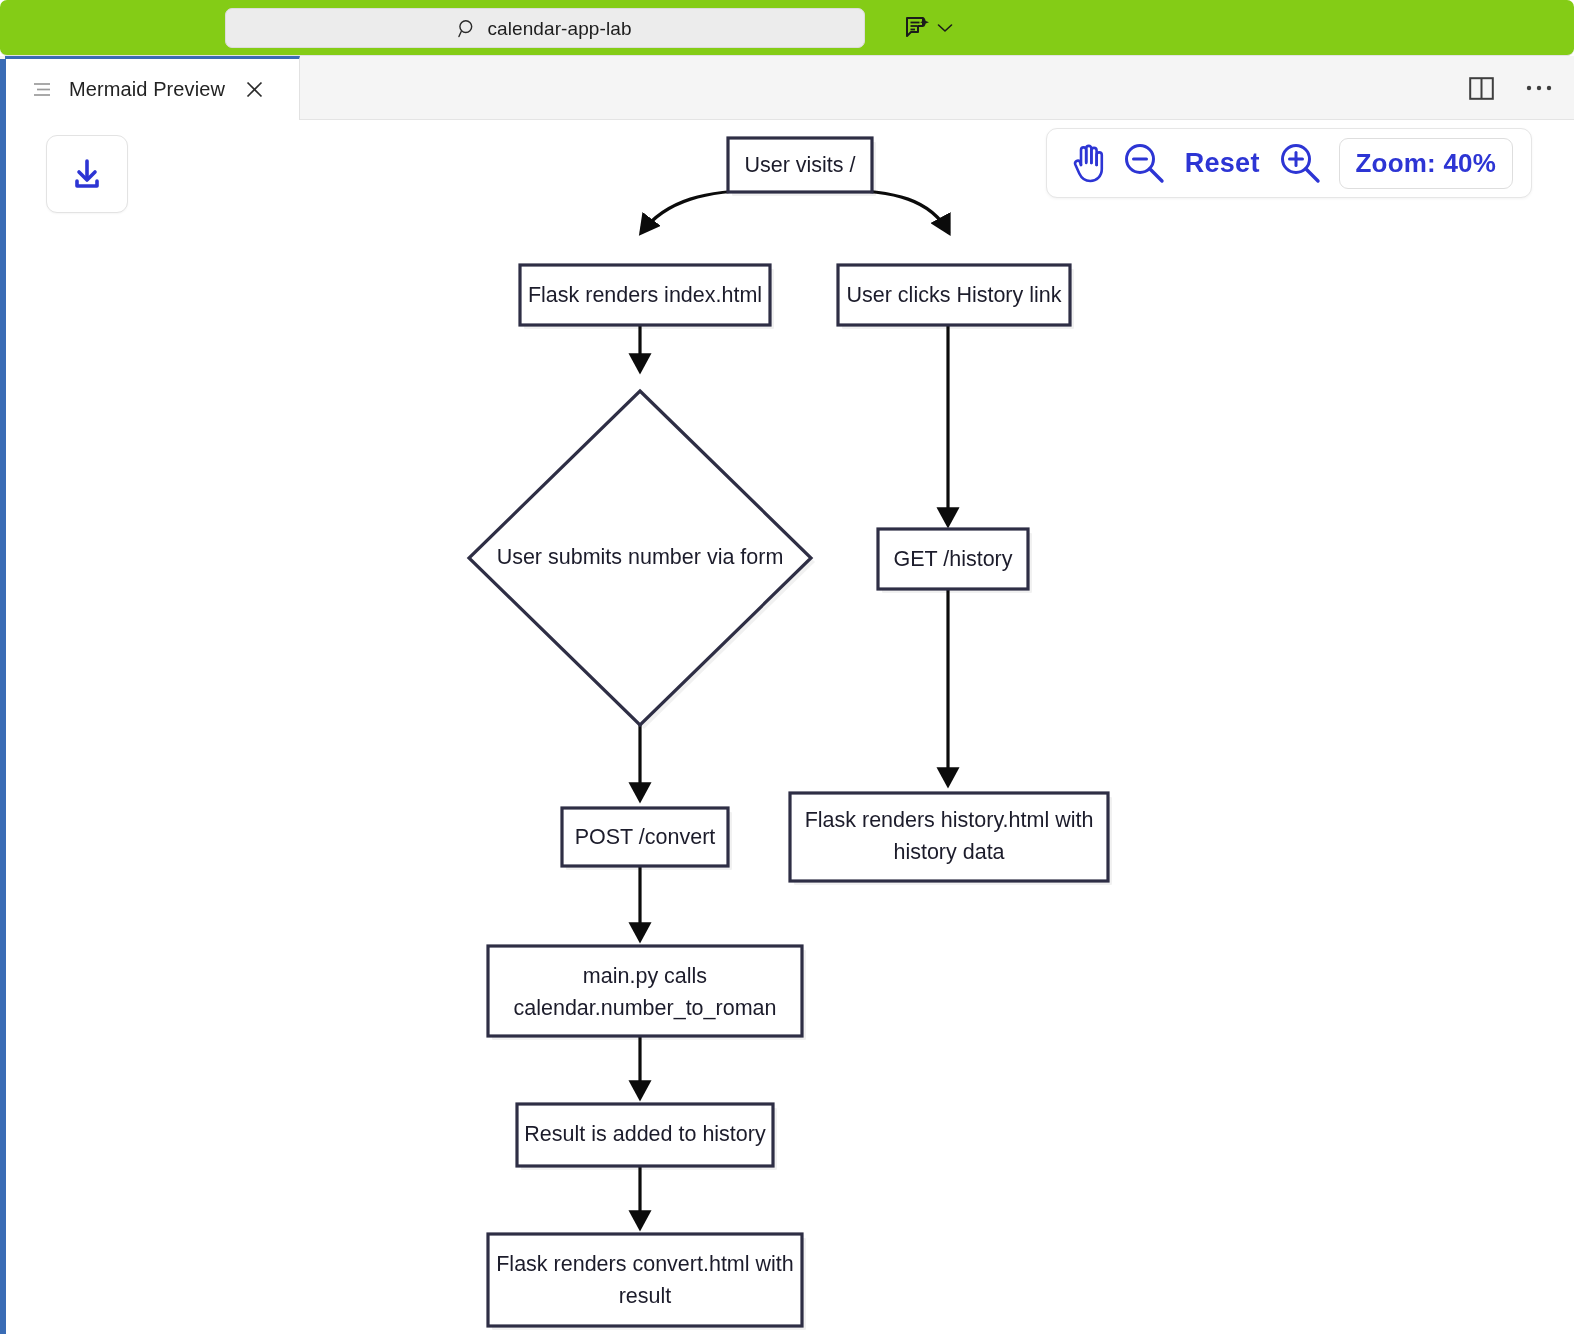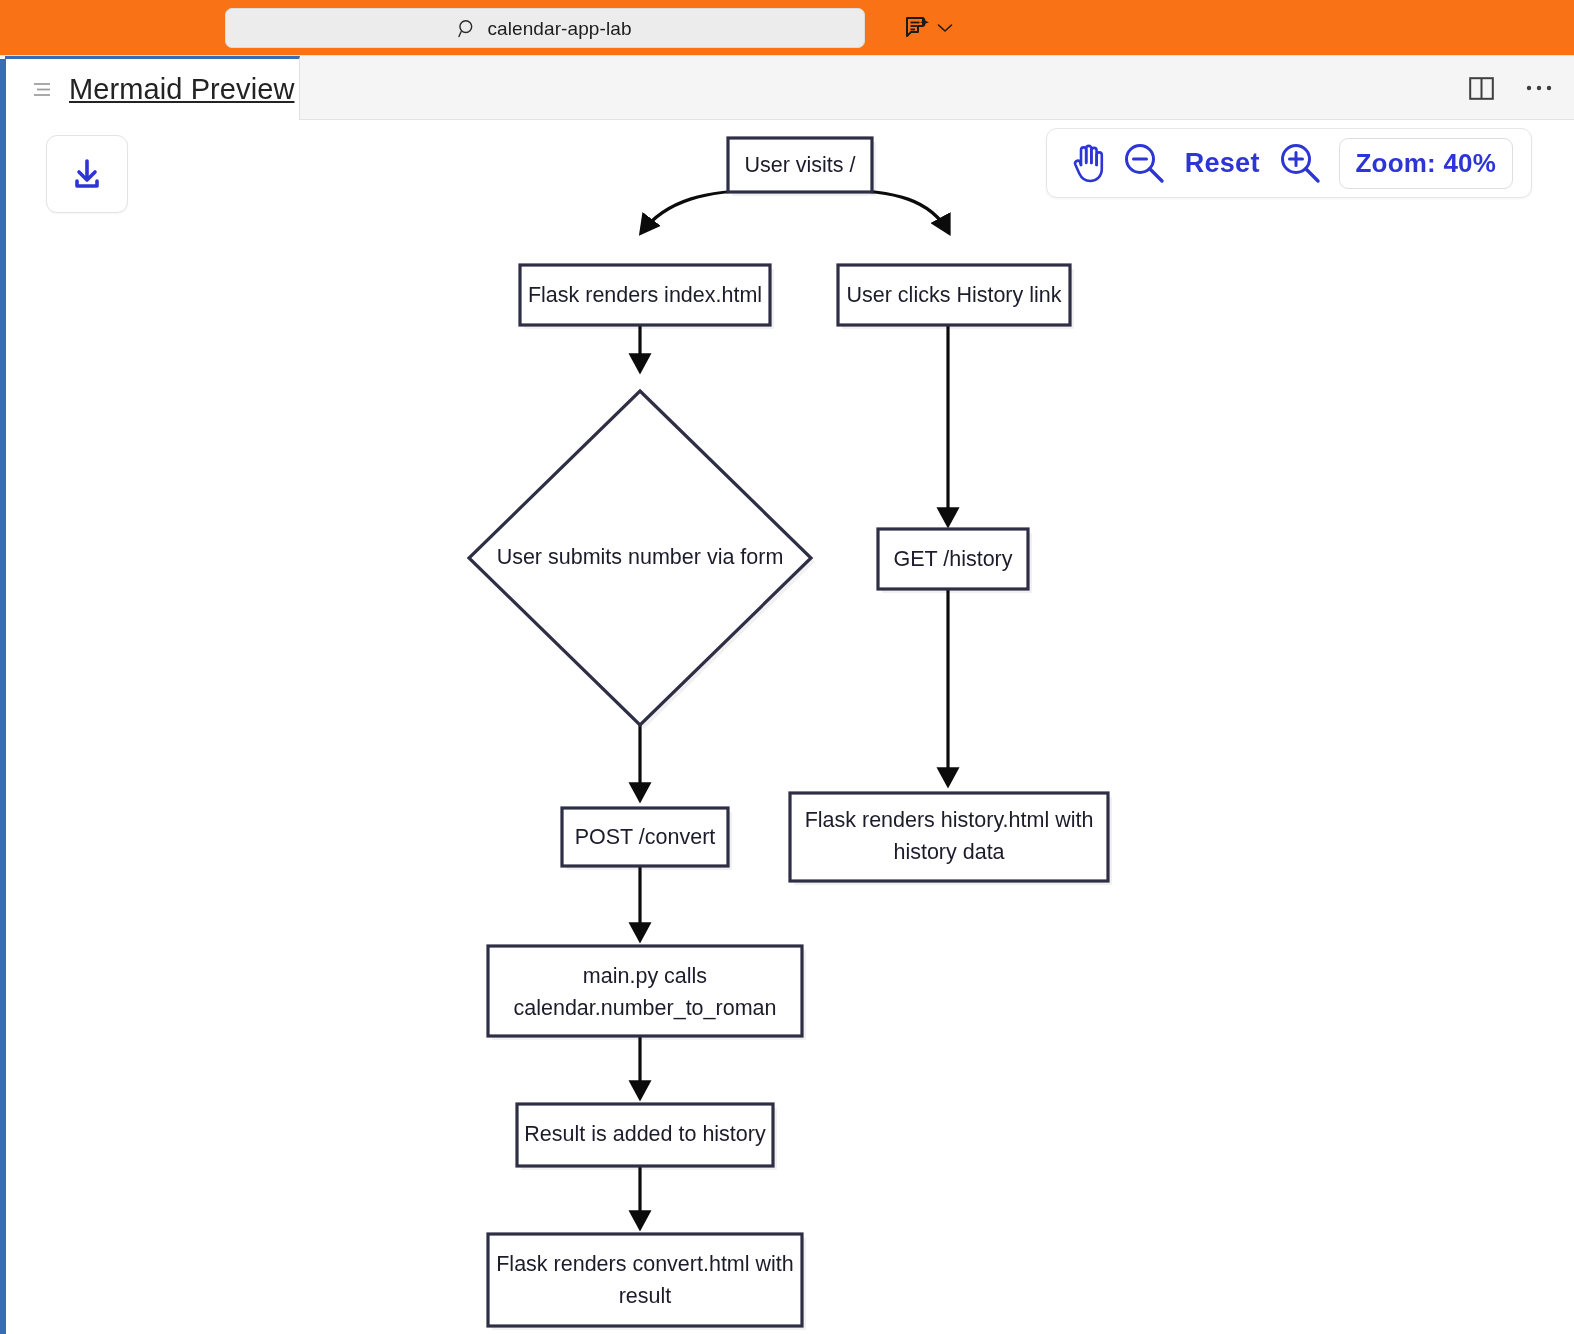--- a/index.html
+++ b/index.html
@@ -7,23 +7,23 @@
     width: 1574px; height: 1334px;
     overflow: hidden;
     background: #ffffff;
     font-family: "Liberation Sans", sans-serif;
   }
 
   
   .titlebar {
     position: absolute; left: 0; top: 0;
     width: 1574px; height: 56px;
-    background: #f97316;
+    background: #84cc16;
     border-bottom: 1px solid #e2e2e2;
-    display: flex; align-items: center;
+    display: flex; align-items: center; border-radius: 7px;
   }
   .search-wrap {
     position: absolute; left: 225px; top: 8px;
     width: 640px; height: 40px;
     background: #ececec;
     border: 1px solid #dcdcdc;
     border-radius: 7px;
     display: flex; align-items: center;
     justify-content: center;
     gap: 10px;
@@ -54,23 +54,22 @@
     width: 295px; height: 64px;
     background: #ffffff;
     border-top: 3px solid #3a6cb5;
     border-right: 1px solid #e2e2e2;
     display: flex; align-items: center;
     padding-left: 28px; gap: 18px;
     cursor: pointer;
   }
   .tab-lines { width: 18px; height: 15px; display: block; flex: 0 0 auto; }
   .tab-title {
-    font-size: 29px; color: #232323; letter-spacing: .1px;
+    font-size: 20px; color: #232323; letter-spacing: .1px;
     white-space: nowrap;
-    text-decoration: underline;
   }
   .tab-close { width: 19px; height: 19px; display: block; cursor: pointer; margin-left: 2px; }
   .tabbar-right {
     position: absolute; right: 22px; top: 0; height: 64px;
     display: flex; align-items: center; gap: 32px;
   }
   .split-icon { width: 25px; height: 23px; display: block; cursor: pointer; }
   .dots-icon { width: 26px; height: 8px; display: block; cursor: pointer; }
 
   

